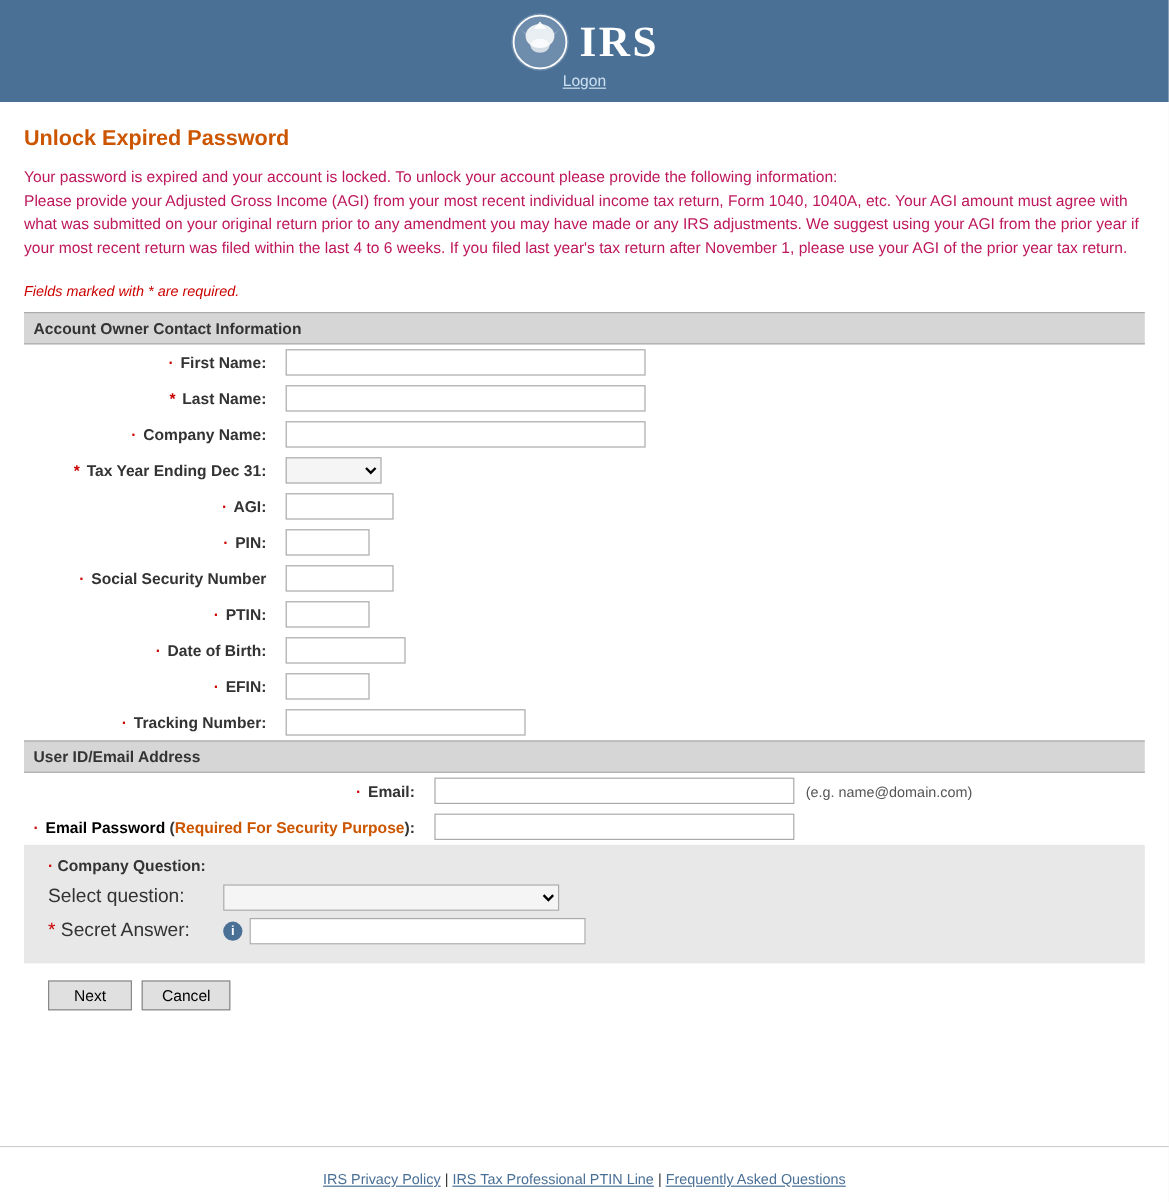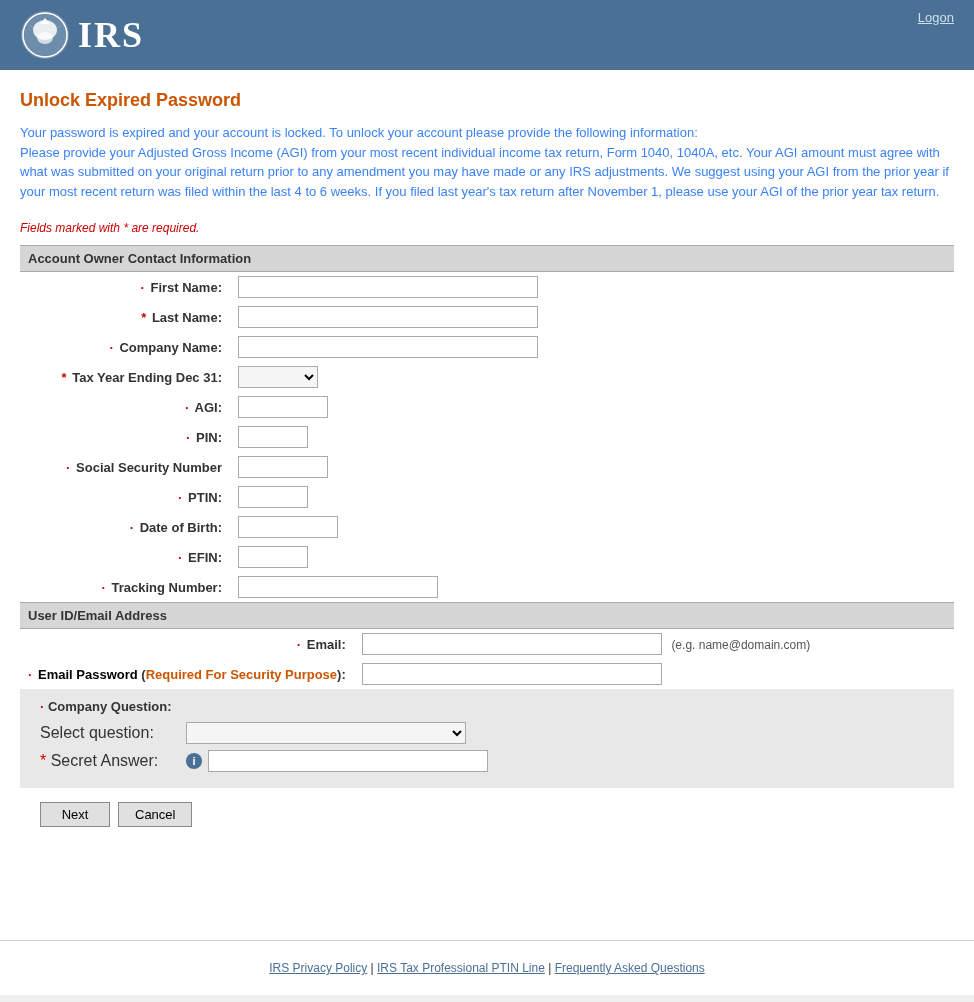--- a/index.html
+++ b/index.html
@@ -3,23 +3,24 @@
   <meta charset="utf-8">
   <style>
     * { box-sizing: border-box; margin: 0; padding: 0; }
     body { font-family: Arial, sans-serif; font-size: 13px; background: #f0f0f0; color: #333; }
 
     
     #header {
       background: #4a7096;
       padding: 10px 20px;
       display: flex;
-      align-items: flex-start;
+      align-items: center;
       justify-content: space-between;
       min-height: 70px;
+      flex-direction: column;
     }
     #header-logo {
       display: flex;
       align-items: center;
       gap: 8px;
     }
     #header-logo-emblem {
       width: 50px;
       height: 50px;
     }
@@ -50,21 +51,21 @@
       color: #cc5500;
       font-size: 18px;
       font-weight: bold;
       margin-bottom: 12px;
     }
 
     #intro-text {
       font-size: 13px;
       line-height: 1.5;
       margin-bottom: 20px;
-      color: #3b82f6;
+      color: #be185d;
     }
 
     #required-note {
       font-style: italic;
       font-size: 12px;
       margin-bottom: 10px;
       color: #333;
     }
     #required-note span {
       color: #cc0000;

